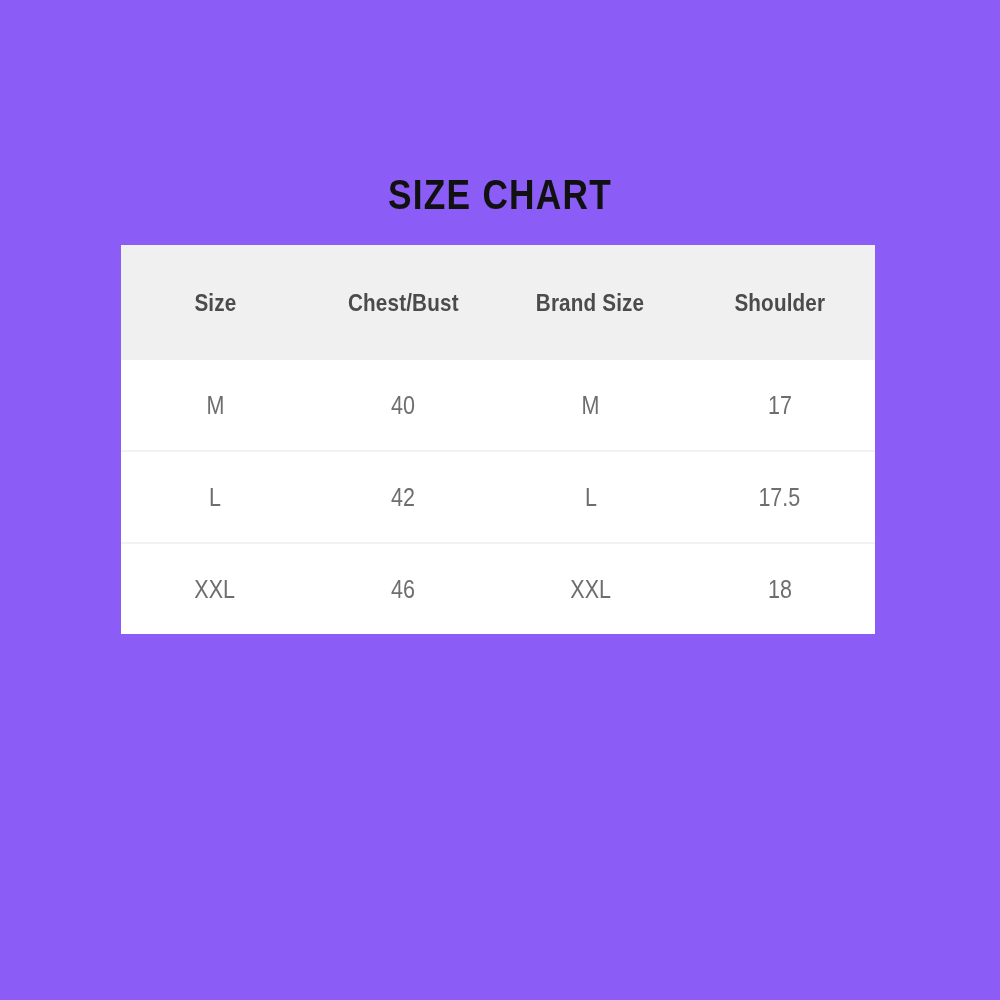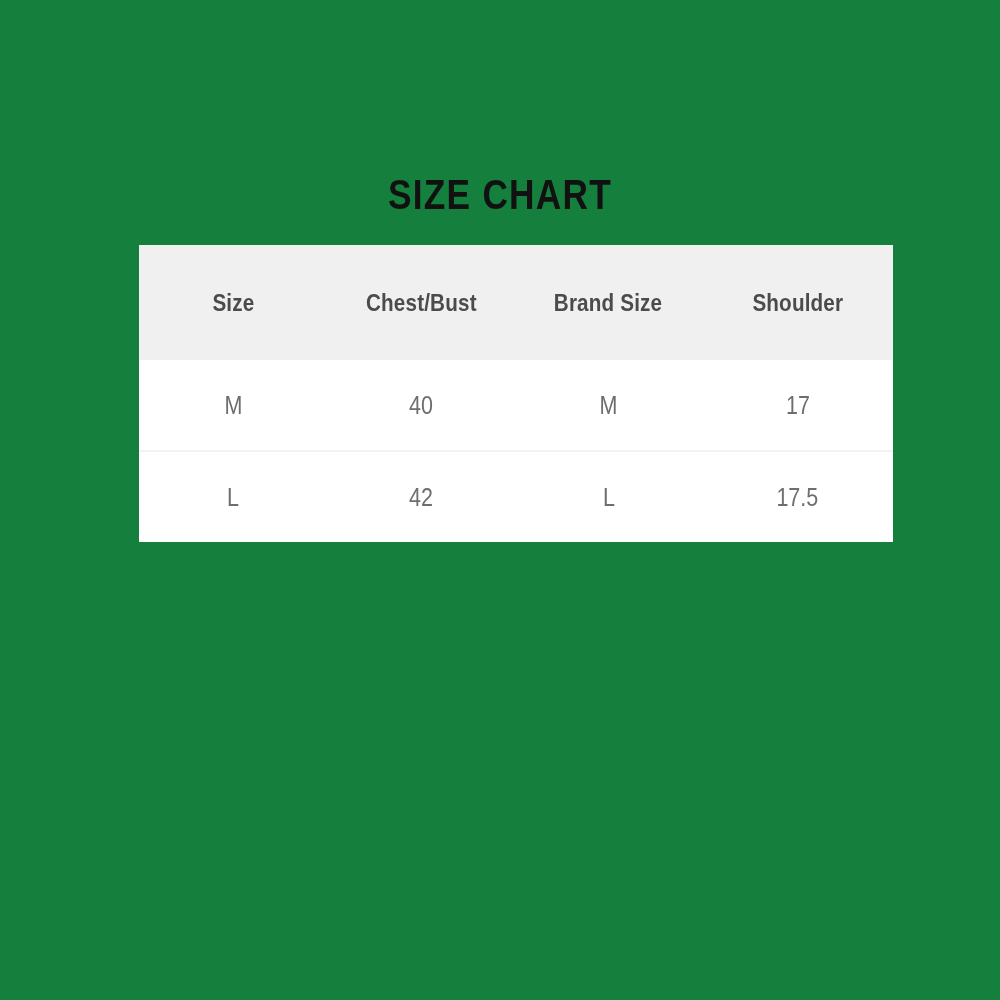--- a/index.html
+++ b/index.html
@@ -11,21 +11,21 @@
     height: 1000px;
     background: #ffffff;
     font-family: "Liberation Sans", "DejaVu Sans", sans-serif;
     overflow: hidden;
   }
 
   .page {
     position: relative;
     width: 1000px;
     height: 1000px;
-    background: #15803d;
+    background: #8b5cf6;
   }
 
   
   .chart-title {
     position: absolute;
     left: 0;
     top: 166px;
     width: 1000px;
     text-align: center;
     font-size: 43px;
@@ -34,21 +34,21 @@
     color: #111111;
     line-height: 56px;
     transform: scaleX(0.82);
     transform-origin: center top;
     white-space: nowrap;
   }
 
   
   .size-table {
     position: absolute;
-    left: 139px;
+    left: 121px;
     top: 245px;
     width: 754px;
     border-collapse: collapse;
     table-layout: fixed;
   }
 
   .size-table thead tr {
     background: #f0f0f0;
   }
 
@@ -156,16 +156,30 @@
         </td>
         <td>
           <span class="cell-inner">L</span>
         </td>
         <td>
           <span class="cell-inner">17.5</span>
         </td>
       </tr>
 
 
+      <tr>
+        <td>
+          <span class="cell-inner">XXL</span>
+        </td>
+        <td>
+          <span class="cell-inner">46</span>
+        </td>
+        <td>
+          <span class="cell-inner">XXL</span>
+        </td>
+        <td>
+          <span class="cell-inner">18</span>
+        </td>
+      </tr>
     </tbody>
   </table>
 
 </div>
 
 </body></html>

